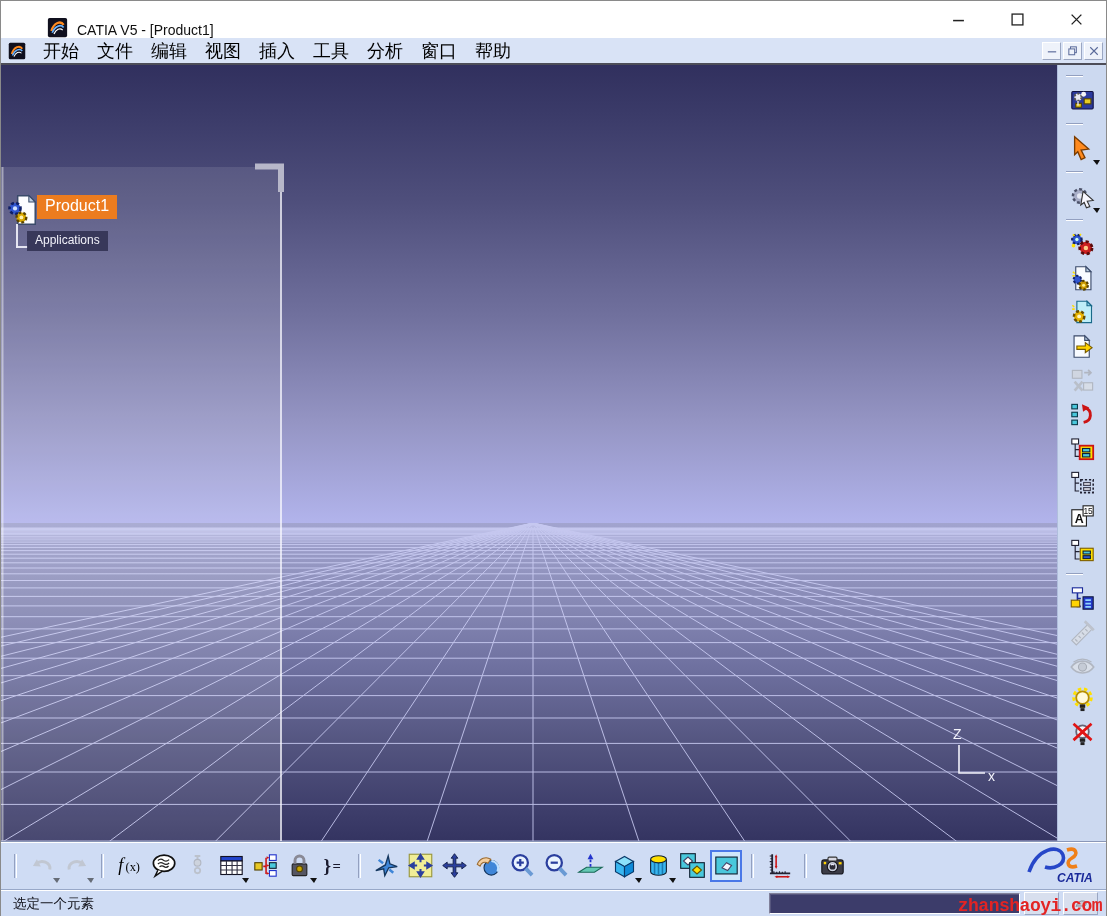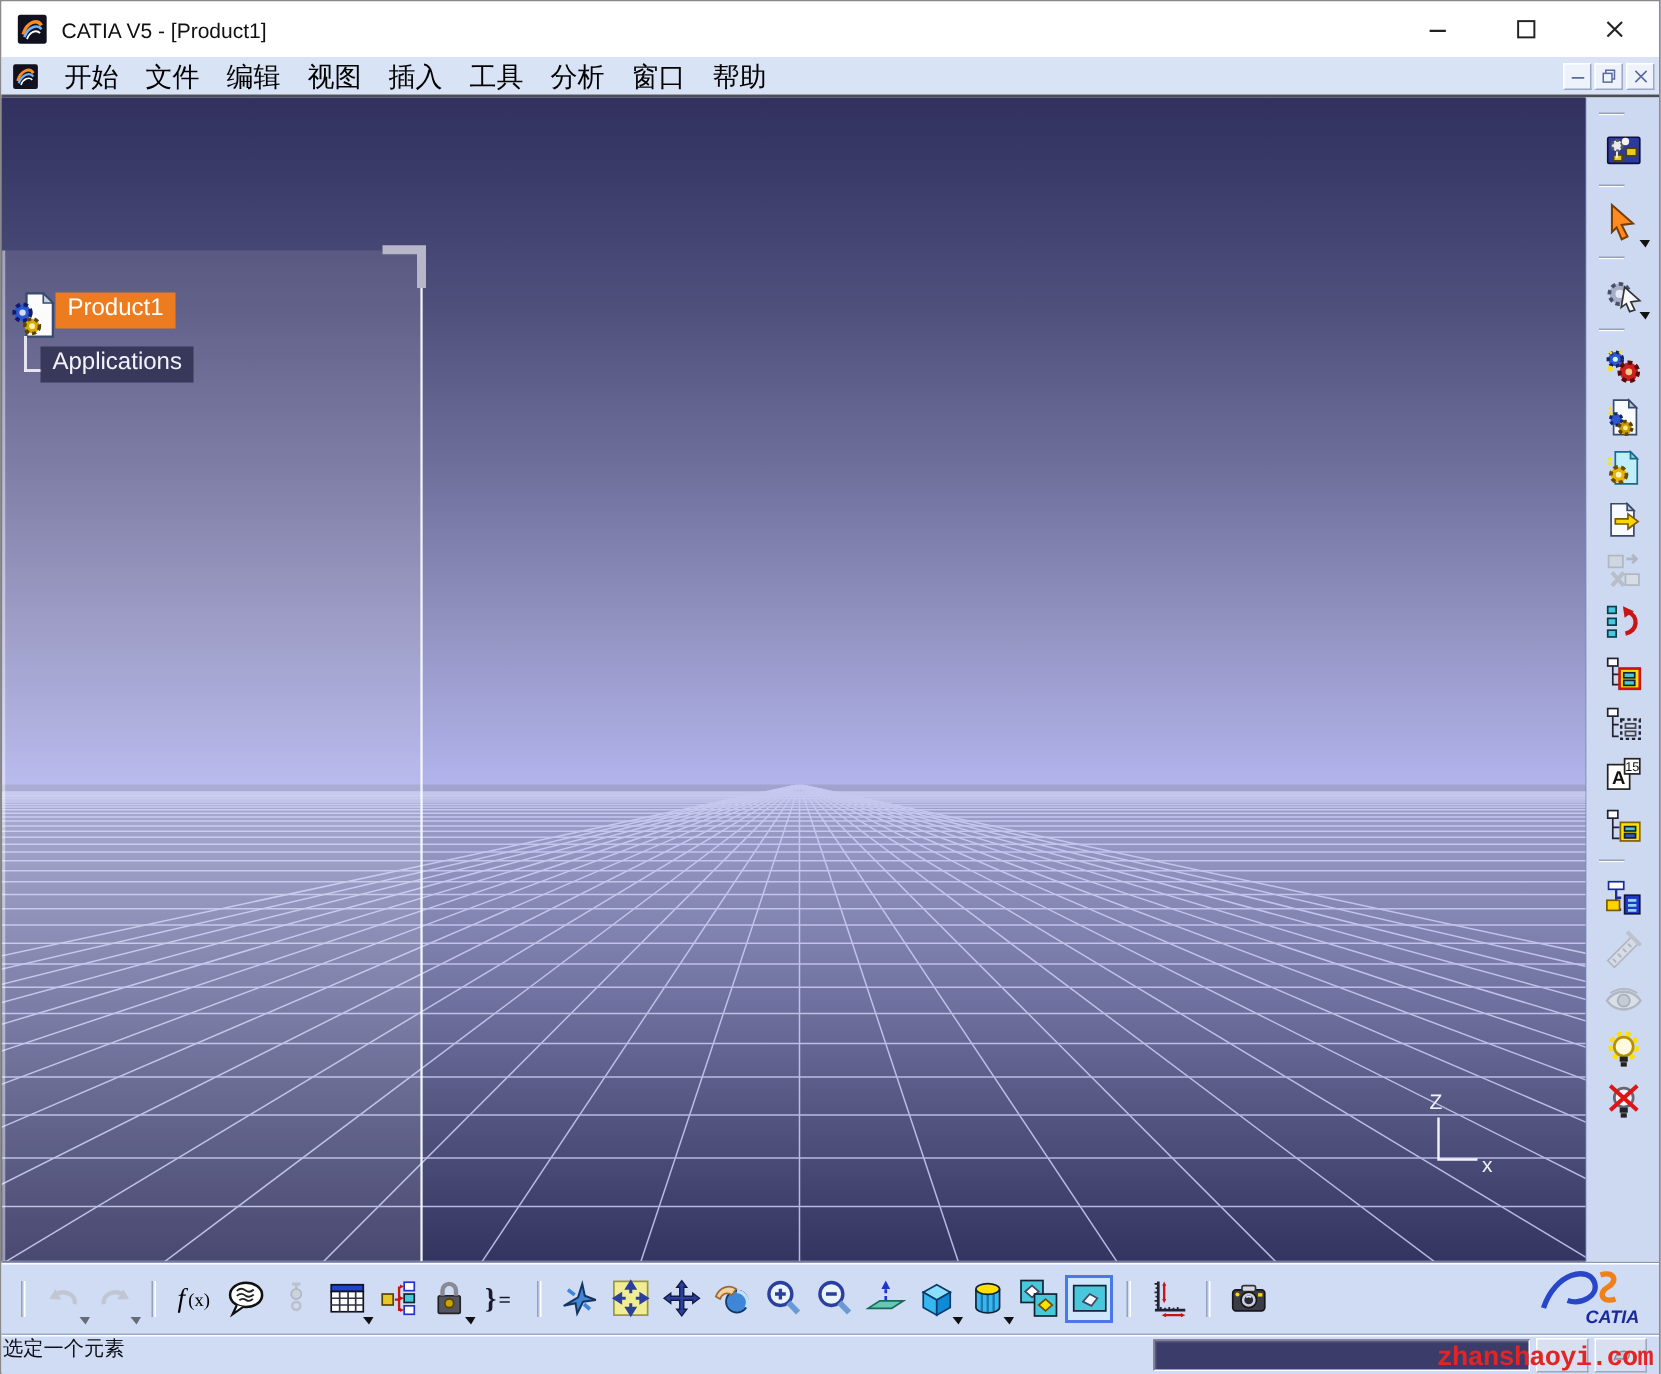--- a/index.html
+++ b/index.html
@@ -1,20 +1,20 @@
 <!DOCTYPE html>
 <html><head>
 <meta charset="utf-8">
 <style>
   * { box-sizing: border-box; margin: 0; padding: 0; }
   html,body { width:1107px; height:916px; overflow:hidden; font-family:"Liberation Sans", sans-serif; }
   .window { width:1107px; height:916px; border:1px solid #8a8a8a; background:#fff; position:relative; }
 
   
-  .titlebar { height:37px; background:#ffffff; display:flex; align-items:center; padding-left:10px; }
+  .titlebar { height:37px; background:#ffffff; display:flex; align-items:flex-end; padding-left:10px;margin-left:36px; }
   .app-icon { width:21px; height:21px; margin-right:9px; flex:0 0 auto; }
   .title-text { font-size:14px; color:#101010; }
   .win-controls { margin-left:auto; display:flex; height:100%; }
   .win-btn { width:59px; height:100%; display:flex; align-items:center; justify-content:center; }
   .win-btn svg { width:13px; height:13px; }
 
   
   .menubar { height:25px; background:#d9e3f6; display:flex; align-items:center; padding:0 3px 0 7px; }
   .menu-app-icon { width:18px; height:18px; margin-right:8px; flex:0 0 auto; }
   .menu-item { padding:2px 9px; font-size:18px; color:#000; cursor:default; }
@@ -22,21 +22,21 @@
   .mdi-btn { width:19px; height:18px; background:#eef2fa; border:1px solid; border-color:#ffffff #9aa6c2 #9aa6c2 #ffffff; margin-left:2px; display:flex; align-items:center; justify-content:center; }
   .mdi-btn svg { width:10px; height:10px; }
 
   
   .workspace { height:778px; display:flex; border-top:2px solid #4d4d58; }
   .viewport { position:relative; width:1058px; height:776px; overflow:hidden; background:#31305e; }
   .viewport > svg.scene { position:absolute; left:0; top:0; }
 
   .tree-icon { position:absolute; left:5px; top:128px; width:34px; height:34px; }
   .tree-root-label { position:absolute; left:36px; top:130px; background:#ec7c1f; color:#fff; font-size:16px; padding:2px 8px 4px; white-space:nowrap; }
-  .tree-child-label { position:absolute; left:26px; top:166px; background:rgba(49,49,82,0.88); color:#f2f2fa; font-size:16px; padding:2px 8px 4px; white-space:nowrap; }
+  .tree-child-label { position:absolute; left:26px; top:166px; background:rgba(49,49,82,0.88); color:#f2f2fa; font-size:12px; padding:2px 8px 4px; white-space:nowrap; }
   .tree-line-v { position:absolute; left:15px; top:159px; width:2px; height:24px; background:rgba(235,235,245,0.95); }
   .tree-line-h { position:absolute; left:15px; top:181px; width:12px; height:2px; background:rgba(235,235,245,0.95); }
   .axis-indicator { position:absolute; left:940px; top:658px; width:70px; height:62px; }
 
   
   .right-toolbar { width:49px; height:776px; background:#ccd9f0; border-left:1px solid #b0bedd; padding-top:3px; overflow:hidden; }
   .rt-handle { width:17px; height:2px; background:#93a0c0; border-bottom:1px solid #fff; margin:7px 0 7px 8px; }
   .tool { width:32px; height:32px; position:relative; display:flex; align-items:center; justify-content:center; flex:0 0 auto; }
   .tool svg { width:27px; height:27px; }
   .right-toolbar .tool { margin:2px auto 2px 8px; }
@@ -44,21 +44,21 @@
   .caret { position:absolute; right:-2px; bottom:-1px; width:0; height:0; border-left:4px solid transparent; border-right:3px solid transparent; border-top:5px solid #111; }
 
   
   .bottombar { height:48px; background:#cfdcf4; border-top:1px solid #8a97b8; box-shadow:inset 0 1px 0 #fff; display:flex; align-items:center; padding:0 5px; }
   .bt-handle { width:3px; height:24px; border-left:1px solid #93a0c0; border-right:1px solid #fff; margin:0 8px; flex:0 0 auto; }
   .bottombar .tool { margin:0 1px; }
   .tool.active { border:2px solid #4a78e8; background:#cfe6fb; }
   .brand-logo { margin-left:auto; margin-right:2px; width:78px; height:46px; position:relative; top:-1px; }
 
   
-  .statusbar { height:28px; background:#cfdcf4; border-top:1px solid #98a8c8; box-shadow:inset 0 1px 0 #fff; position:relative; display:flex; align-items:flex-start; padding:0 1px; }
+  .statusbar { height:28px; background:#cfdcf4; border-top:1px solid #98a8c8; box-shadow:inset 0 1px 0 #fff; position:relative; display:flex; align-items:center; padding:0 12px; }
   .status-msg { font-size:13.5px; color:#101018; }
   .power-input { position:absolute; right:86px; top:3px; width:251px; height:21px; background:#3c3c6a; border:1px solid; border-color:#80809a #ffffff #ffffff #80809a; box-shadow:inset 1px 1px 0 #56567e; color:#fff; font-size:12px; padding:0 4px; outline:none; }
   .sb-btn { position:absolute; top:2px; width:35px; height:23px; background:#d8dfee; border:1px solid; border-color:#ffffff #9aa6c2 #9aa6c2 #ffffff; display:flex; align-items:center; justify-content:center; }
   .sb-btn.one { right:47px; }
   .sb-btn.two { right:8px; }
   .sb-btn svg { width:16px; height:14px; }
   .watermark { position:absolute; right:4px; top:6px; color:#e32424; font-family:"Liberation Mono", monospace; font-size:18px; font-weight:bold; z-index:5; letter-spacing:-0.5px; }
 </style>
 </head>
 <body>

